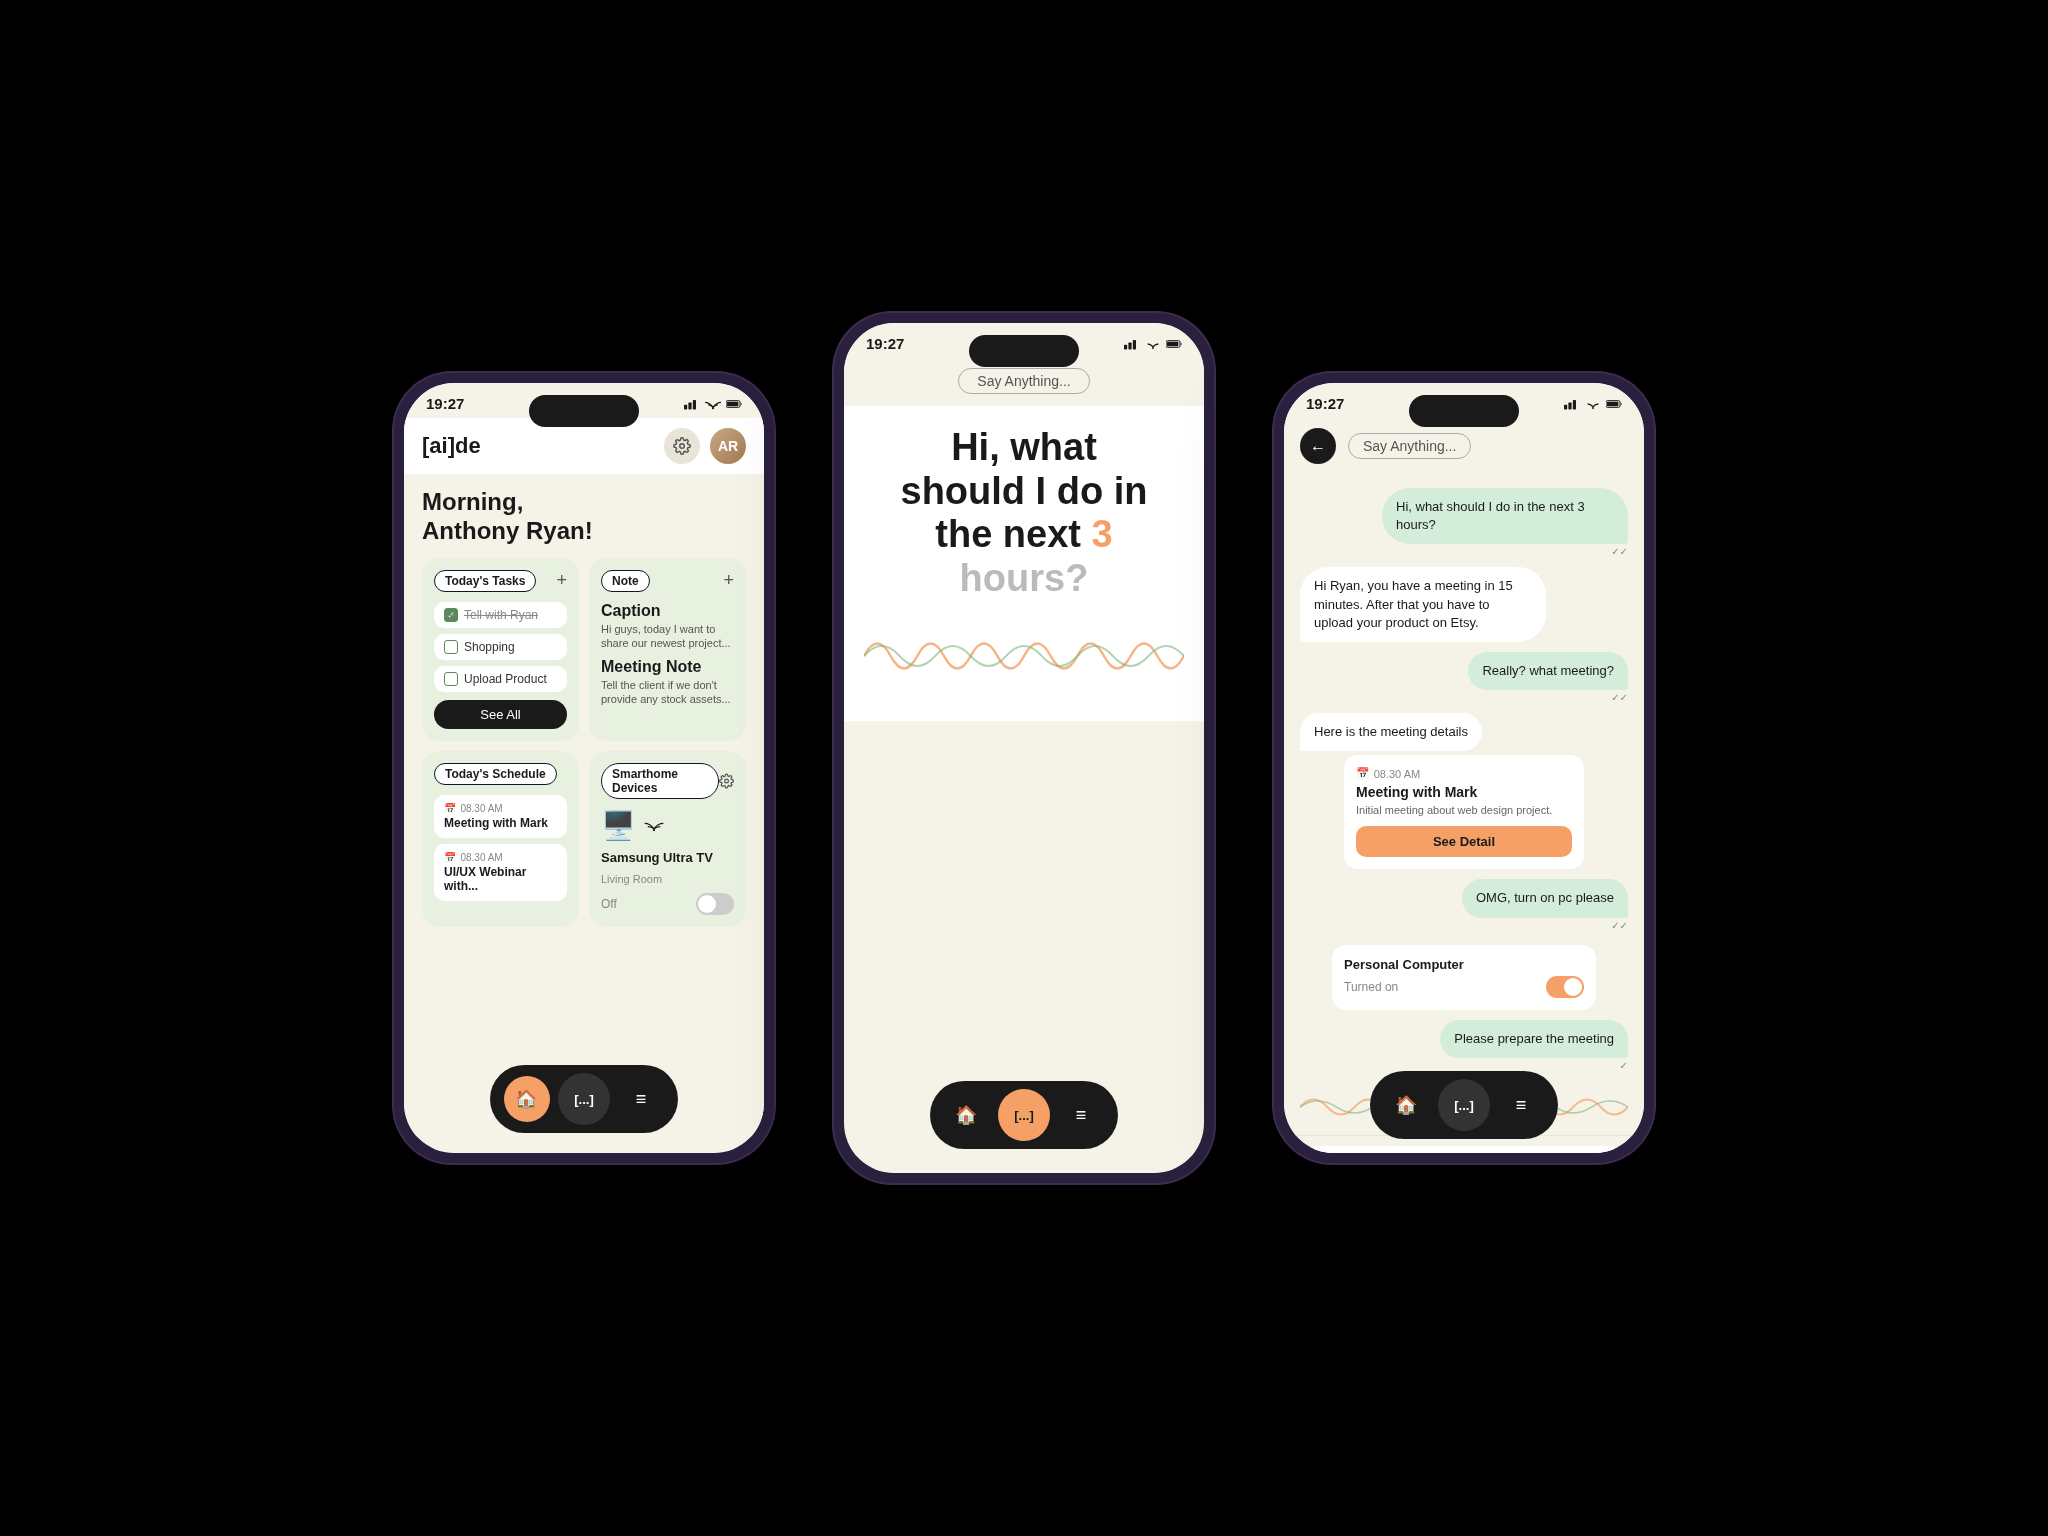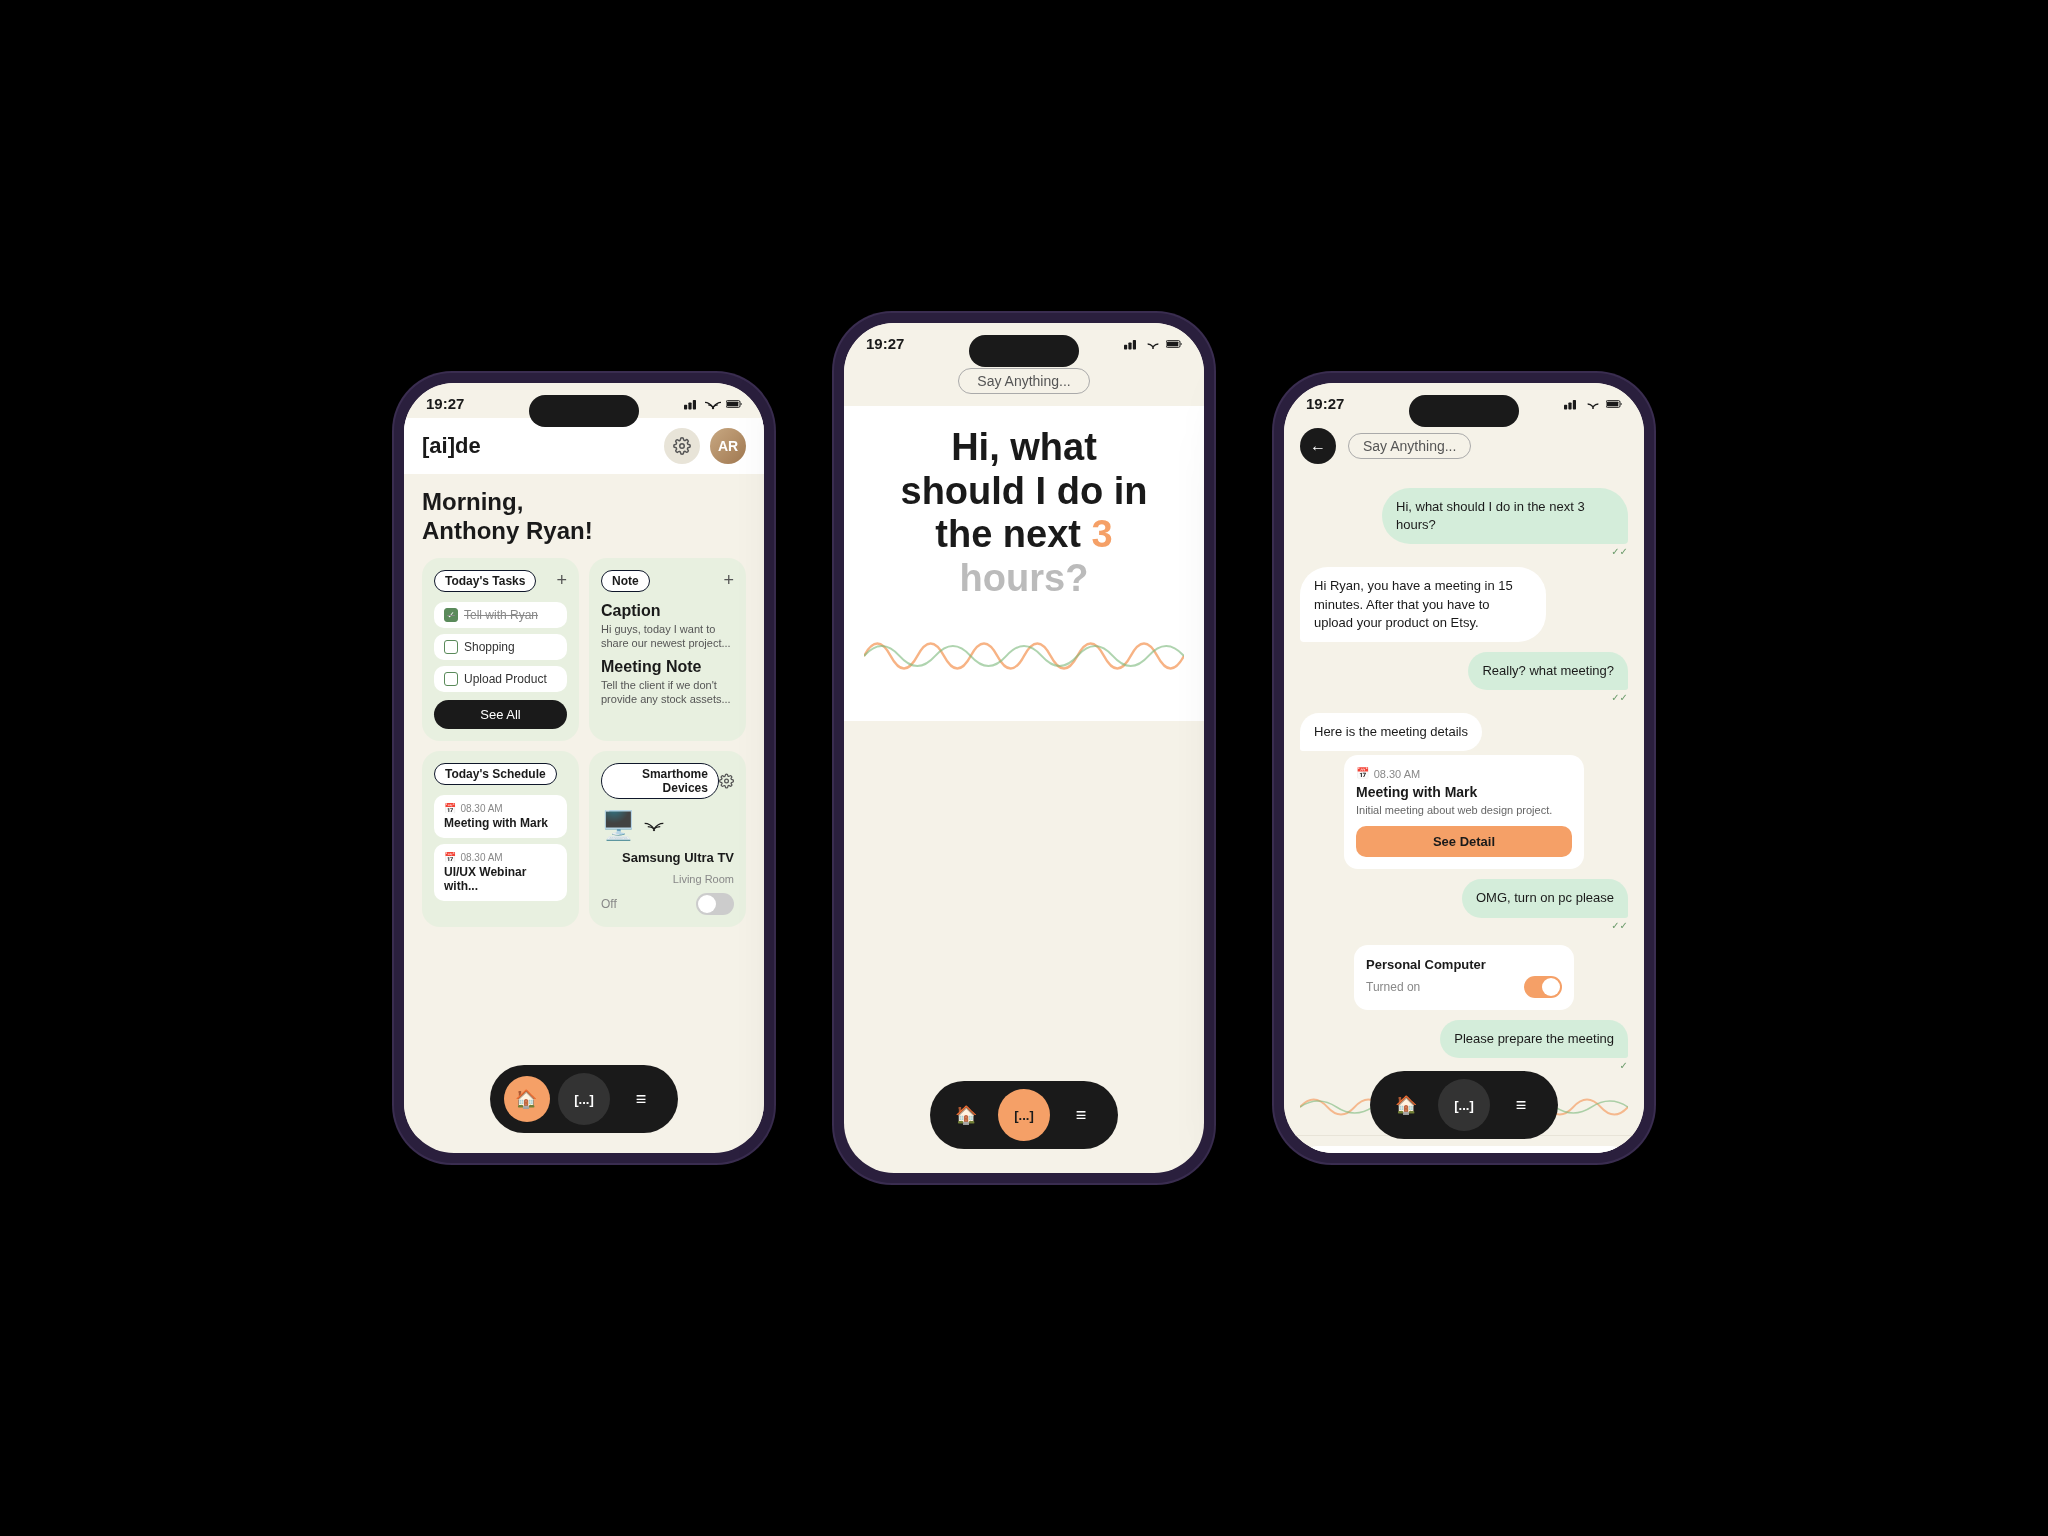--- a/index.html
+++ b/index.html
@@ -406,21 +406,21 @@
       padding: 8px 0;
       text-align: center;
       font-size: 13px;
       font-weight: 600;
       color: #1a1a1a;
     }
     .device-msg-card {
       background: #fff;
       border-radius: 14px;
       padding: 12px;
-      width: 220px;
+      width: 264px;
       margin-top: 4px;
     }
     .device-msg-title {
       font-size: 13px;
       font-weight: 700;
       color: #1a1a1a;
       margin-bottom: 4px;
     }
     .device-msg-row {
       display: flex;
@@ -555,21 +555,21 @@
             </div>
             <div class="schedule-item">
               <div class="schedule-time">
                 <span>📅</span>
                 <span>08.30 AM</span>
               </div>
               <div class="schedule-title">UI/UX Webinar with...</div>
             </div>
           </div>
 
-          <div class="card" style="background:#e8f0e0;text-align:right;">
+          <div class="card" style="background:#e8f0e0;">
             <div class="smarthome-header">
               <span class="card-title-badge">Smarthome Devices</span>
               <svg width="18" height="18" viewBox="0 0 24 24" fill="none" stroke="#555" stroke-width="2">
                 <circle cx="12" cy="12" r="3"></circle>
                 <path d="M19.4 15a1.65 1.65 0 0 0 .33 1.82l.06.06a2 2 0 0 1-2.83 2.83l-.06-.06a1.65 1.65 0 0 0-1.82-.33 1.65 1.65 0 0 0-1 1.51V21a2 2 0 0 1-4 0v-.09A1.65 1.65 0 0 0 9 19.4a1.65 1.65 0 0 0-1.82.33l-.06.06a2 2 0 0 1-2.83-2.83l.06-.06A1.65 1.65 0 0 0 4.68 15a1.65 1.65 0 0 0-1.51-1H3a2 2 0 0 1 0-4h.09A1.65 1.65 0 0 0 4.6 9a1.65 1.65 0 0 0-.33-1.82l-.06-.06a2 2 0 0 1 2.83-2.83l.06.06A1.65 1.65 0 0 0 9 4.68a1.65 1.65 0 0 0 1-1.51V3a2 2 0 0 1 4 0v.09a1.65 1.65 0 0 0 1 1.51 1.65 1.65 0 0 0 1.82-.33l.06-.06a2 2 0 0 1 2.83 2.83l-.06.06A1.65 1.65 0 0 0 19.4 9a1.65 1.65 0 0 0 1.51 1H21a2 2 0 0 1 0 4h-.09a1.65 1.65 0 0 0-1.51 1z"></path>
               </svg>
             </div>
             <div style="display:flex; flex-direction:column; gap:8px;">
               <div style="display:flex; align-items:center; gap:8px;">
                 <div style="font-size:28px;">🖥️</div>

